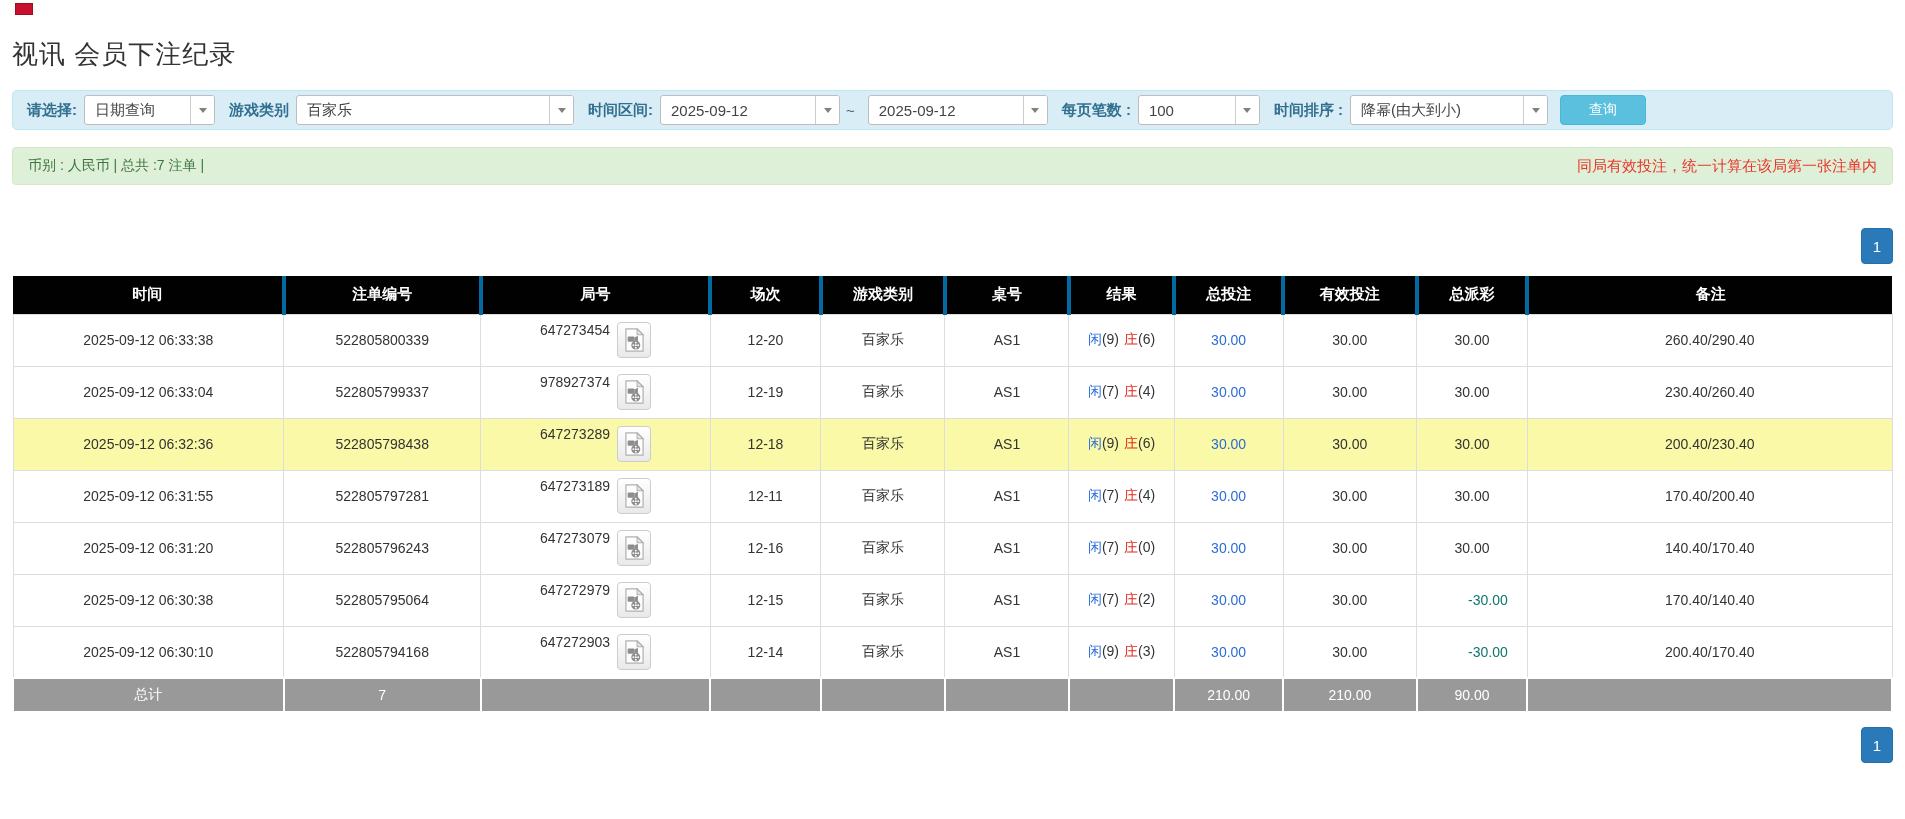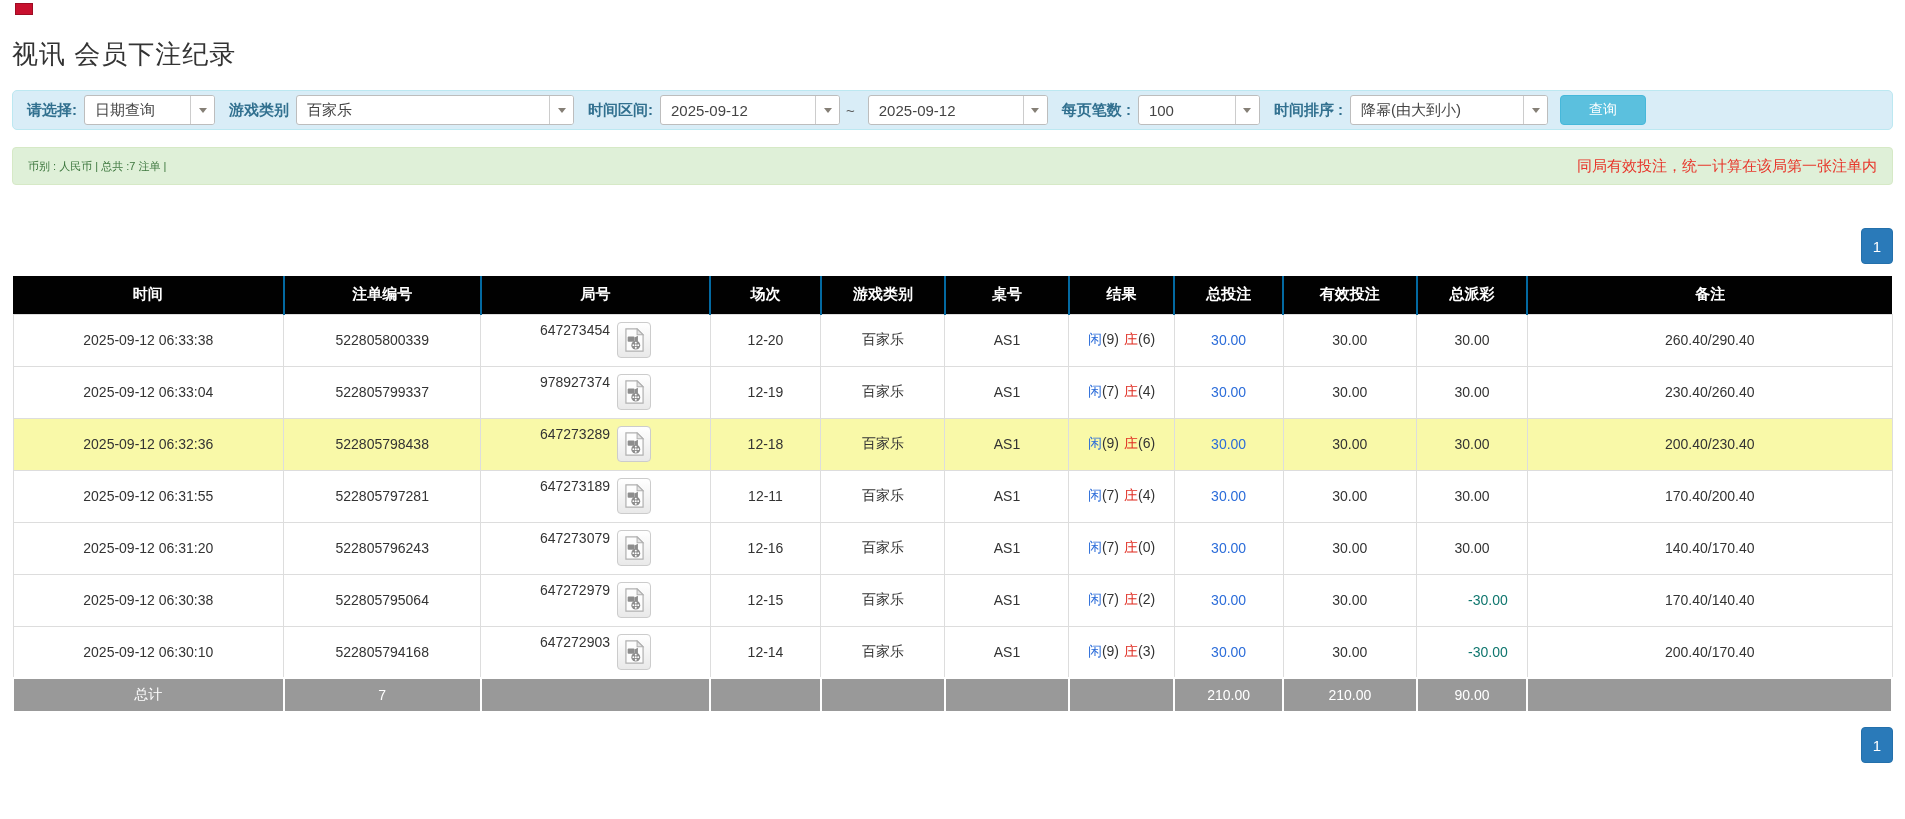--- a/index.html
+++ b/index.html
@@ -23,34 +23,34 @@
   .combo .arrow { width:24px; border-left:1px solid #ccc; display:flex; align-items:center; justify-content:center; background:#fff; }
   .tri { width:0; height:0; border-left:4px solid transparent; border-right:4px solid transparent; border-top:5px solid #857f76; }
   .w-select { width:131px; } .w-game { width:278px; } .w-date { width:180px; }
   .w-page { width:122px; } .w-sort { width:198px; }
   .search-btn { margin-left:12px; height:30px; padding:0 28px; background:#5bc0de; border:1px solid #46b8da;
                 border-radius:4px; color:#fff; font-size:14px; cursor:pointer; }
 
   
   .summary-bar { margin-top:17px; height:38px; background:#dff0d8; border:1px solid #d6e9c6; border-radius:4px;
                  display:flex; align-items:center; justify-content:space-between; padding:0 15px; }
-  .summary-left { color:#3c763d; font-size:11px; }
+  .summary-left { color:#3c763d; font-size:14px; }
   .summary-right { color:#e8352a; font-size:15px; }
 
   
   .pag-row { display:flex; justify-content:flex-end; }
   .pag-top { margin-top:43px; }
   .pag-bottom { margin-top:14px; }
   .pag-btn { width:32px; height:36px; background:#2a7ab9; border:1px solid #2470ab; border-radius:4px;
              color:#fff; font-size:15px; display:flex; align-items:center; justify-content:center; cursor:pointer; }
 
   
   table { width:100%; border-collapse:collapse; table-layout:fixed; margin-top:12px; }
   thead th { background:#010101; color:#fff; font-size:15px; font-weight:bold; height:38px;
-             border-right:2px solid #0369a1; }
+             border-right:4px solid #0369a1; }
   thead th:last-child { border-right:none; }
   tbody td { background:#fff; border:1px solid #ddd; height:52px; text-align:center;
              font-size:14px; color:#333; white-space:nowrap; overflow:hidden; }
   tr.highlight td { background:#f9f9a8; }
   .blue { color:#2b6cd9; }
   .red  { color:#e02b20; margin-left:5px; }
   a.bet-link { color:#2b6cd9; text-decoration:none; cursor:pointer; }
   td.neg { color:#0f766e;padding-left:32px; }
   .round-wrap { display:inline-flex; align-items:flex-start; }
   .video-btn { display:inline-flex; align-items:center; justify-content:center; width:34px; height:36px;

